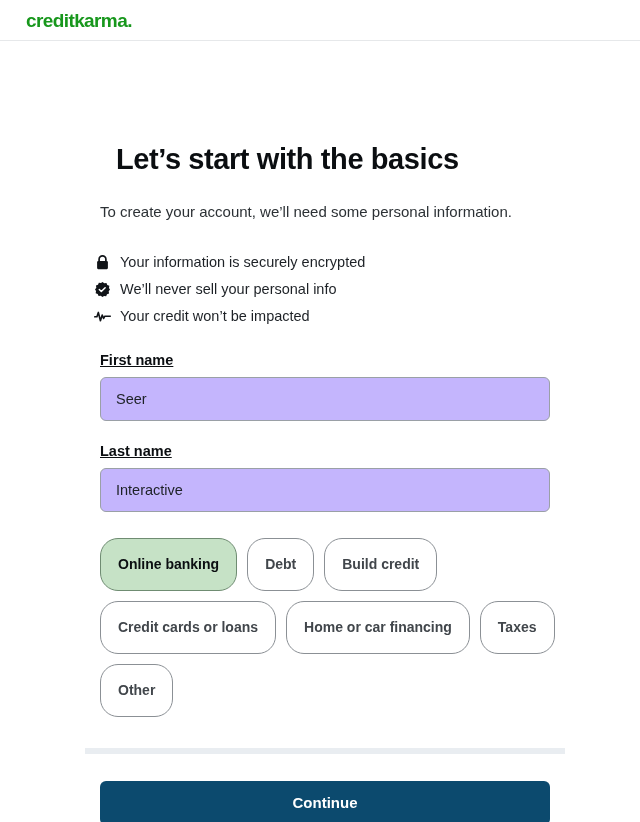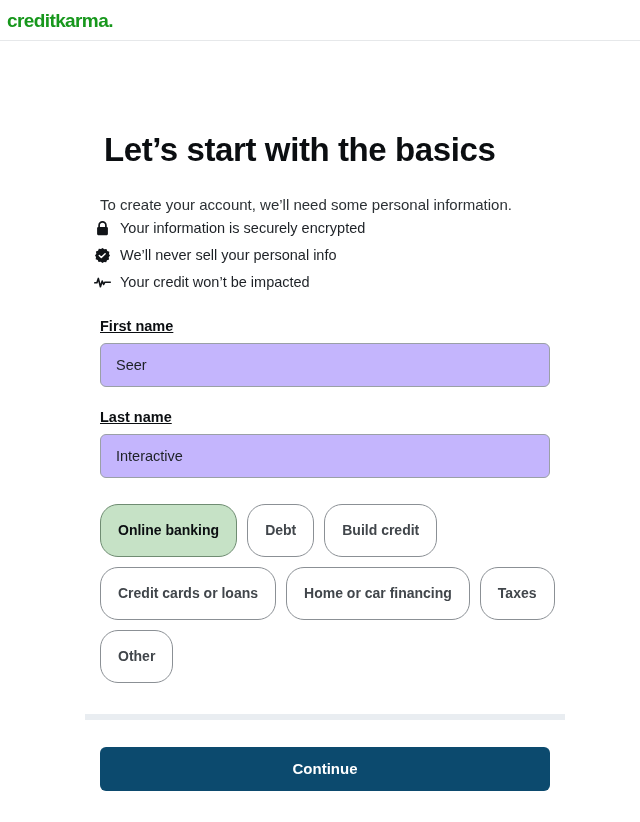--- a/index.html
+++ b/index.html
@@ -16,21 +16,21 @@
     color: #111418;
     overflow: hidden;
   }
 
   
   .header {
     height: 41px;
     border-bottom: 1px solid #e6e8ea;
     display: flex;
     align-items: center;
-    padding-left: 7px;
+    padding-left: 26px;
     background: #ffffff;
   }
   .logo {
     font-size: 19px;
     font-weight: bold;
     letter-spacing: -0.6px;
     color: #17971c;
     line-height: 1;
     user-select: none;
   }
@@ -39,37 +39,38 @@
   
   .page {
     padding: 0 0 0 0;
   }
   .content {
     width: 450px;
     margin-left: 100px;
   }
 
   h1.title {
-    font-size: 33px;
+    font-size: 29px;
     font-weight: bold;
     letter-spacing: -0.4px;
-    margin: 4px;
+    margin: 16px;
     padding-top: 85px;
     color: #0b0e11;
     line-height: 1.2;
   }
   .subtitle {
     font-size: 15px;
     color: #2c3135;
     margin-top: 24px;
     line-height: 1.4;
   }
 
   
   .assurances {
+    margin-top: 27px;
     margin-left: -12px;
   }
   .assurance-row {
     display: flex;
     align-items: center;
     height: 27px;
   }
   .assurance-icon {
     width: 28px;
     flex: 0 0 28px;

